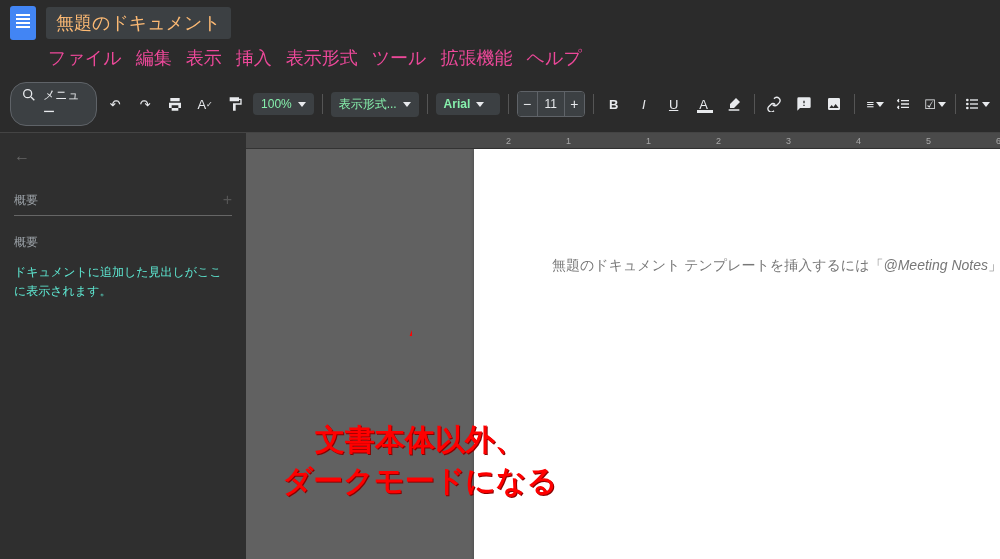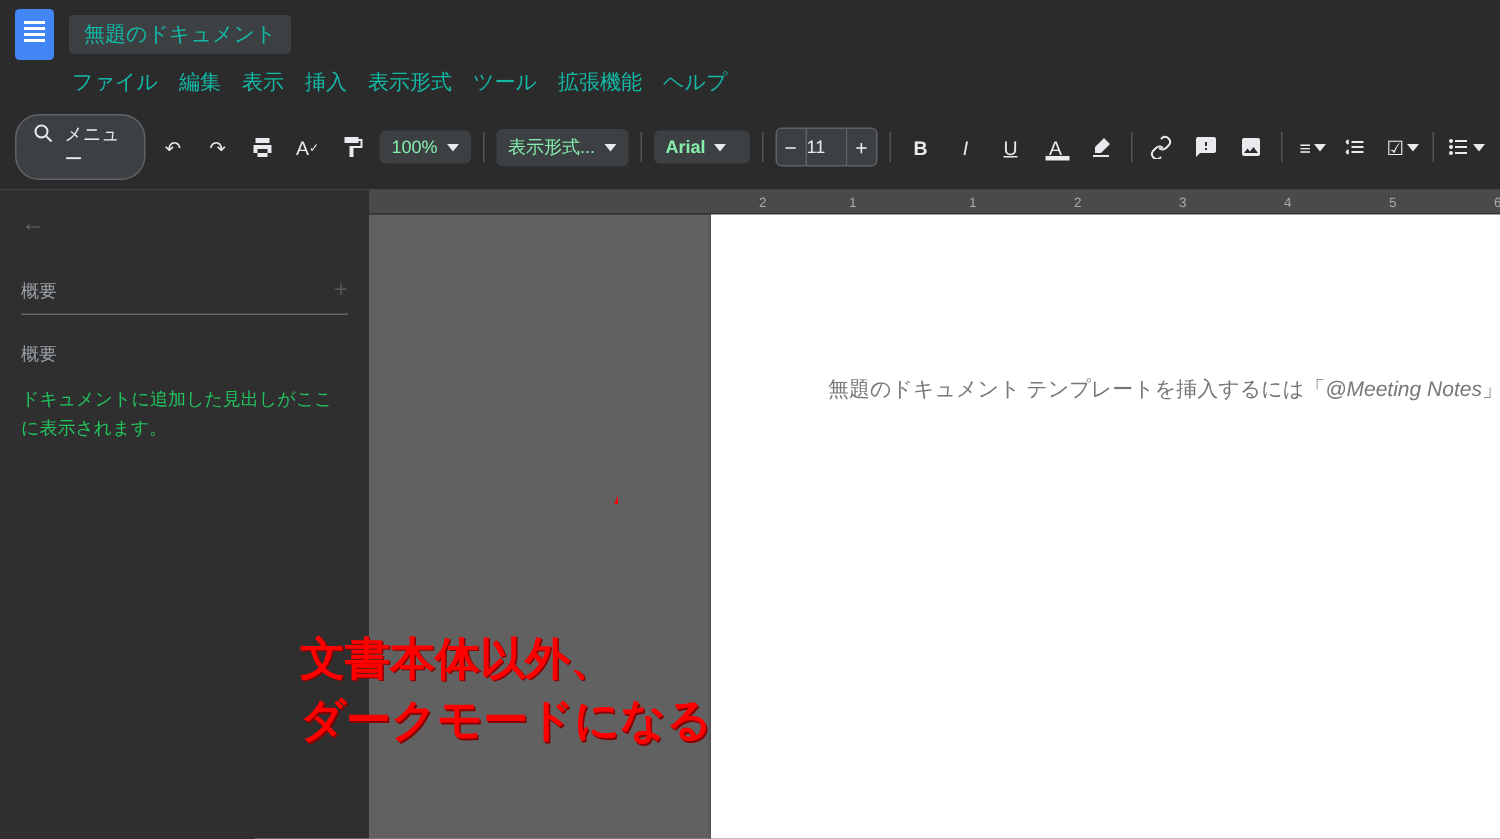--- a/index.html
+++ b/index.html
@@ -3,56 +3,56 @@
 <meta charset="utf-8">
 <style>
 * { margin:0; padding:0; box-sizing:border-box; }
 body { font-family: Arial, sans-serif; background:#2b2b2b; color:#bdc1c6; width:1000px; height:559px; overflow:hidden; position:relative; }
 
 
 .head { background:#2b2b2b; padding:6px 10px 4px; }
 .title-row { display:flex; align-items:center; gap:10px; }
 .doc-icon { width:26px; height:34px; background:#4285f4; border-radius:3px; position:relative; }
 .doc-icon::before { content:""; position:absolute; left:6px; top:8px; width:14px; height:2px; background:#fff; box-shadow:0 4px 0 #fff,0 8px 0 #fff,0 12px 0 #fff; }
-.doc-title { background:#3c4043; color:#14b8a6; padding:4px 10px; border-radius:3px; font-size:14px; }
+.doc-title { background:#3c4043; color:#fdba74; padding:4px 10px; border-radius:3px; font-size:18px; }
 .menubar { display:flex; gap:14px; padding:6px 0 2px 38px; }
-.menu-it { font-size:14px; color:#14b8a6; cursor:pointer; }
+.menu-it { font-size:18px; color:#ec4899; cursor:pointer; }
 
 
 .tb { display:flex; align-items:center; gap:6px; padding:6px 10px; background:#2b2b2b; border-bottom:1px solid #444; }
 .pill { display:flex; align-items:flex-start; gap:6px; background:#3c4043; color:#e8eaed; border:1px solid #5f6368; border-radius:16px; padding:4px 10px; font-size:12px; }
 .tbbtn { width:26px; height:26px; display:flex; align-items:center; justify-content:center; border-radius:4px; color:#e8eaed; cursor:pointer; font-size:13px; }
 .dd { display:flex; align-items:center; gap:4px; background:#3c4043; color:#86efac; padding:4px 8px; border-radius:4px; font-size:12px; cursor:pointer; white-space:nowrap; }
 .caret { width:0; height:0; border-left:4px solid transparent; border-right:4px solid transparent; border-top:5px solid #e8eaed; margin-left:2px; }
 .sep { width:1px; height:20px; background:#555; margin:0 2px; }
 .spin { display:flex; align-items:center; border:1px solid #5f6368; border-radius:4px; overflow:hidden; }
 .spin button { width:22px; height:24px; background:#3c4043; border:none; color:#e8eaed; cursor:pointer; font-size:14px; }
-.spin input { width:28px; height:24px; background:#3c4043; border:none; color:#e8eaed; font-size:12px; border-left:1px solid #5f6368; border-right:1px solid #5f6368; }
+.spin input { width:28px; height:24px; background:#3c4043; border:none; color:#e8eaed; text-align:center; font-size:12px; border-left:1px solid #5f6368; border-right:1px solid #5f6368; }
 .tcolor { position:relative; }
 .tcolor::after { content:""; position:absolute; bottom:4px; left:5px; width:16px; height:3px; background:#e8eaed; }
 
 
 .main { display:flex; height:calc(559px - 100px); }
 .sidebar { width:246px; background:#2f2f2f; padding:14px; color:#9aa0a6; font-size:12px; }
 .sb-back { font-size:16px; color:#666; margin-bottom:20px; cursor:pointer; }
 .sb-hrow { display:flex; justify-content:space-between; align-items:center; border-bottom:1px solid #666; padding:6px 0; margin-bottom:18px; }
 .sb-plus { color:#555; font-size:16px; }
 .sb-h2 { margin-bottom:12px; }
-.sb-help { color:#22c55e; line-height:1.6; }
+.sb-help { color:#5eead4; line-height:1.6; }
 
 .work { flex:1; background:#616161; position:relative; }
 .rulerH { height:16px; background:#4a4a4a; border-bottom:1px solid #333; font-size:9px; color:#aaa; display:flex; align-items:center; padding-left:230px; gap:60px; }
 .rulerH span { position:absolute; }
 .page { position:absolute; top:16px; left:228px; width:772px; height:900px; background:#fff; box-shadow:0 1px 3px rgba(0,0,0,.3); }
 .hint { position:absolute; top:108px; left:78px; right:0; color:#777; font-size:14px; white-space:nowrap; }
 .hint i { font-style:italic; }
 
 
 .anno { position:absolute; pointer-events:none; }
-.anno-text { color:#f00; font-size:30px; font-weight:bold; font-family:"MS Gothic","Meiryo",sans-serif; line-height:1.35; text-shadow:1px 1px 0 #800; }
+.anno-text { color:#f00; font-size:30px; font-weight:bold; font-family:"MS Gothic","Meiryo",sans-serif; line-height:1.35; text-shadow:1px 1px 0 #800; text-align:center; }
 
 svg { width:16px; height:16px; }
 </style>
 </head>
 <body>
 
 <div class="head">
   <div class="title-row">
     <div class="doc-icon"></div>
     <div class="doc-title">無題のドキュメント</div>

